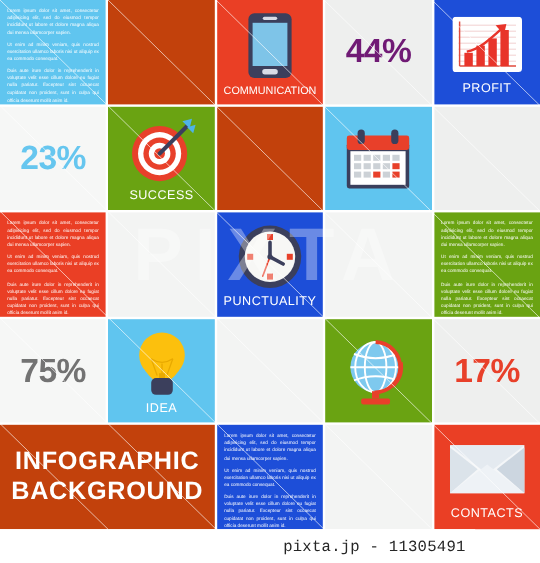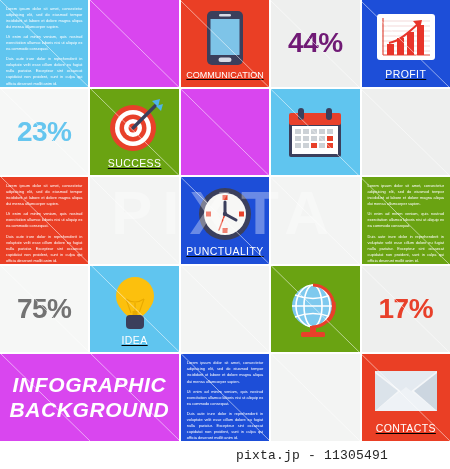--- a/index.html
+++ b/index.html
@@ -26,33 +26,32 @@
   .cell {
     position: relative;
     overflow: hidden;
   }
 
   
   .c-red     { background: #ea3f25; }
   .c-green   { background: #6aa312; }
   .c-blue    { background: #60c5ef; }
   .c-orange  { background: #1d4ed8; }
-  .c-grayblue{ background: #d946ef; font-style: italic; }
+  .c-grayblue{ background: #c2410c; }
   .c-light   { background: #eeefee; }
   .c-lighter { background: #f3f4f3; }
   .c-white   { background: #f6f7f6; }
 
   
   .icon-cell {
     display: flex;
     flex-direction: column;
     align-items: center;
     justify-content: center;
     padding: 5px 2px 2px;
-    text-decoration: underline;
   }
   .icon-art {
     flex: 1 1 auto;
     display: flex;
     align-items: center;
     justify-content: center;
     width: 100%;
     min-height: 0;
   }
   .icon-art svg { display: block; }

